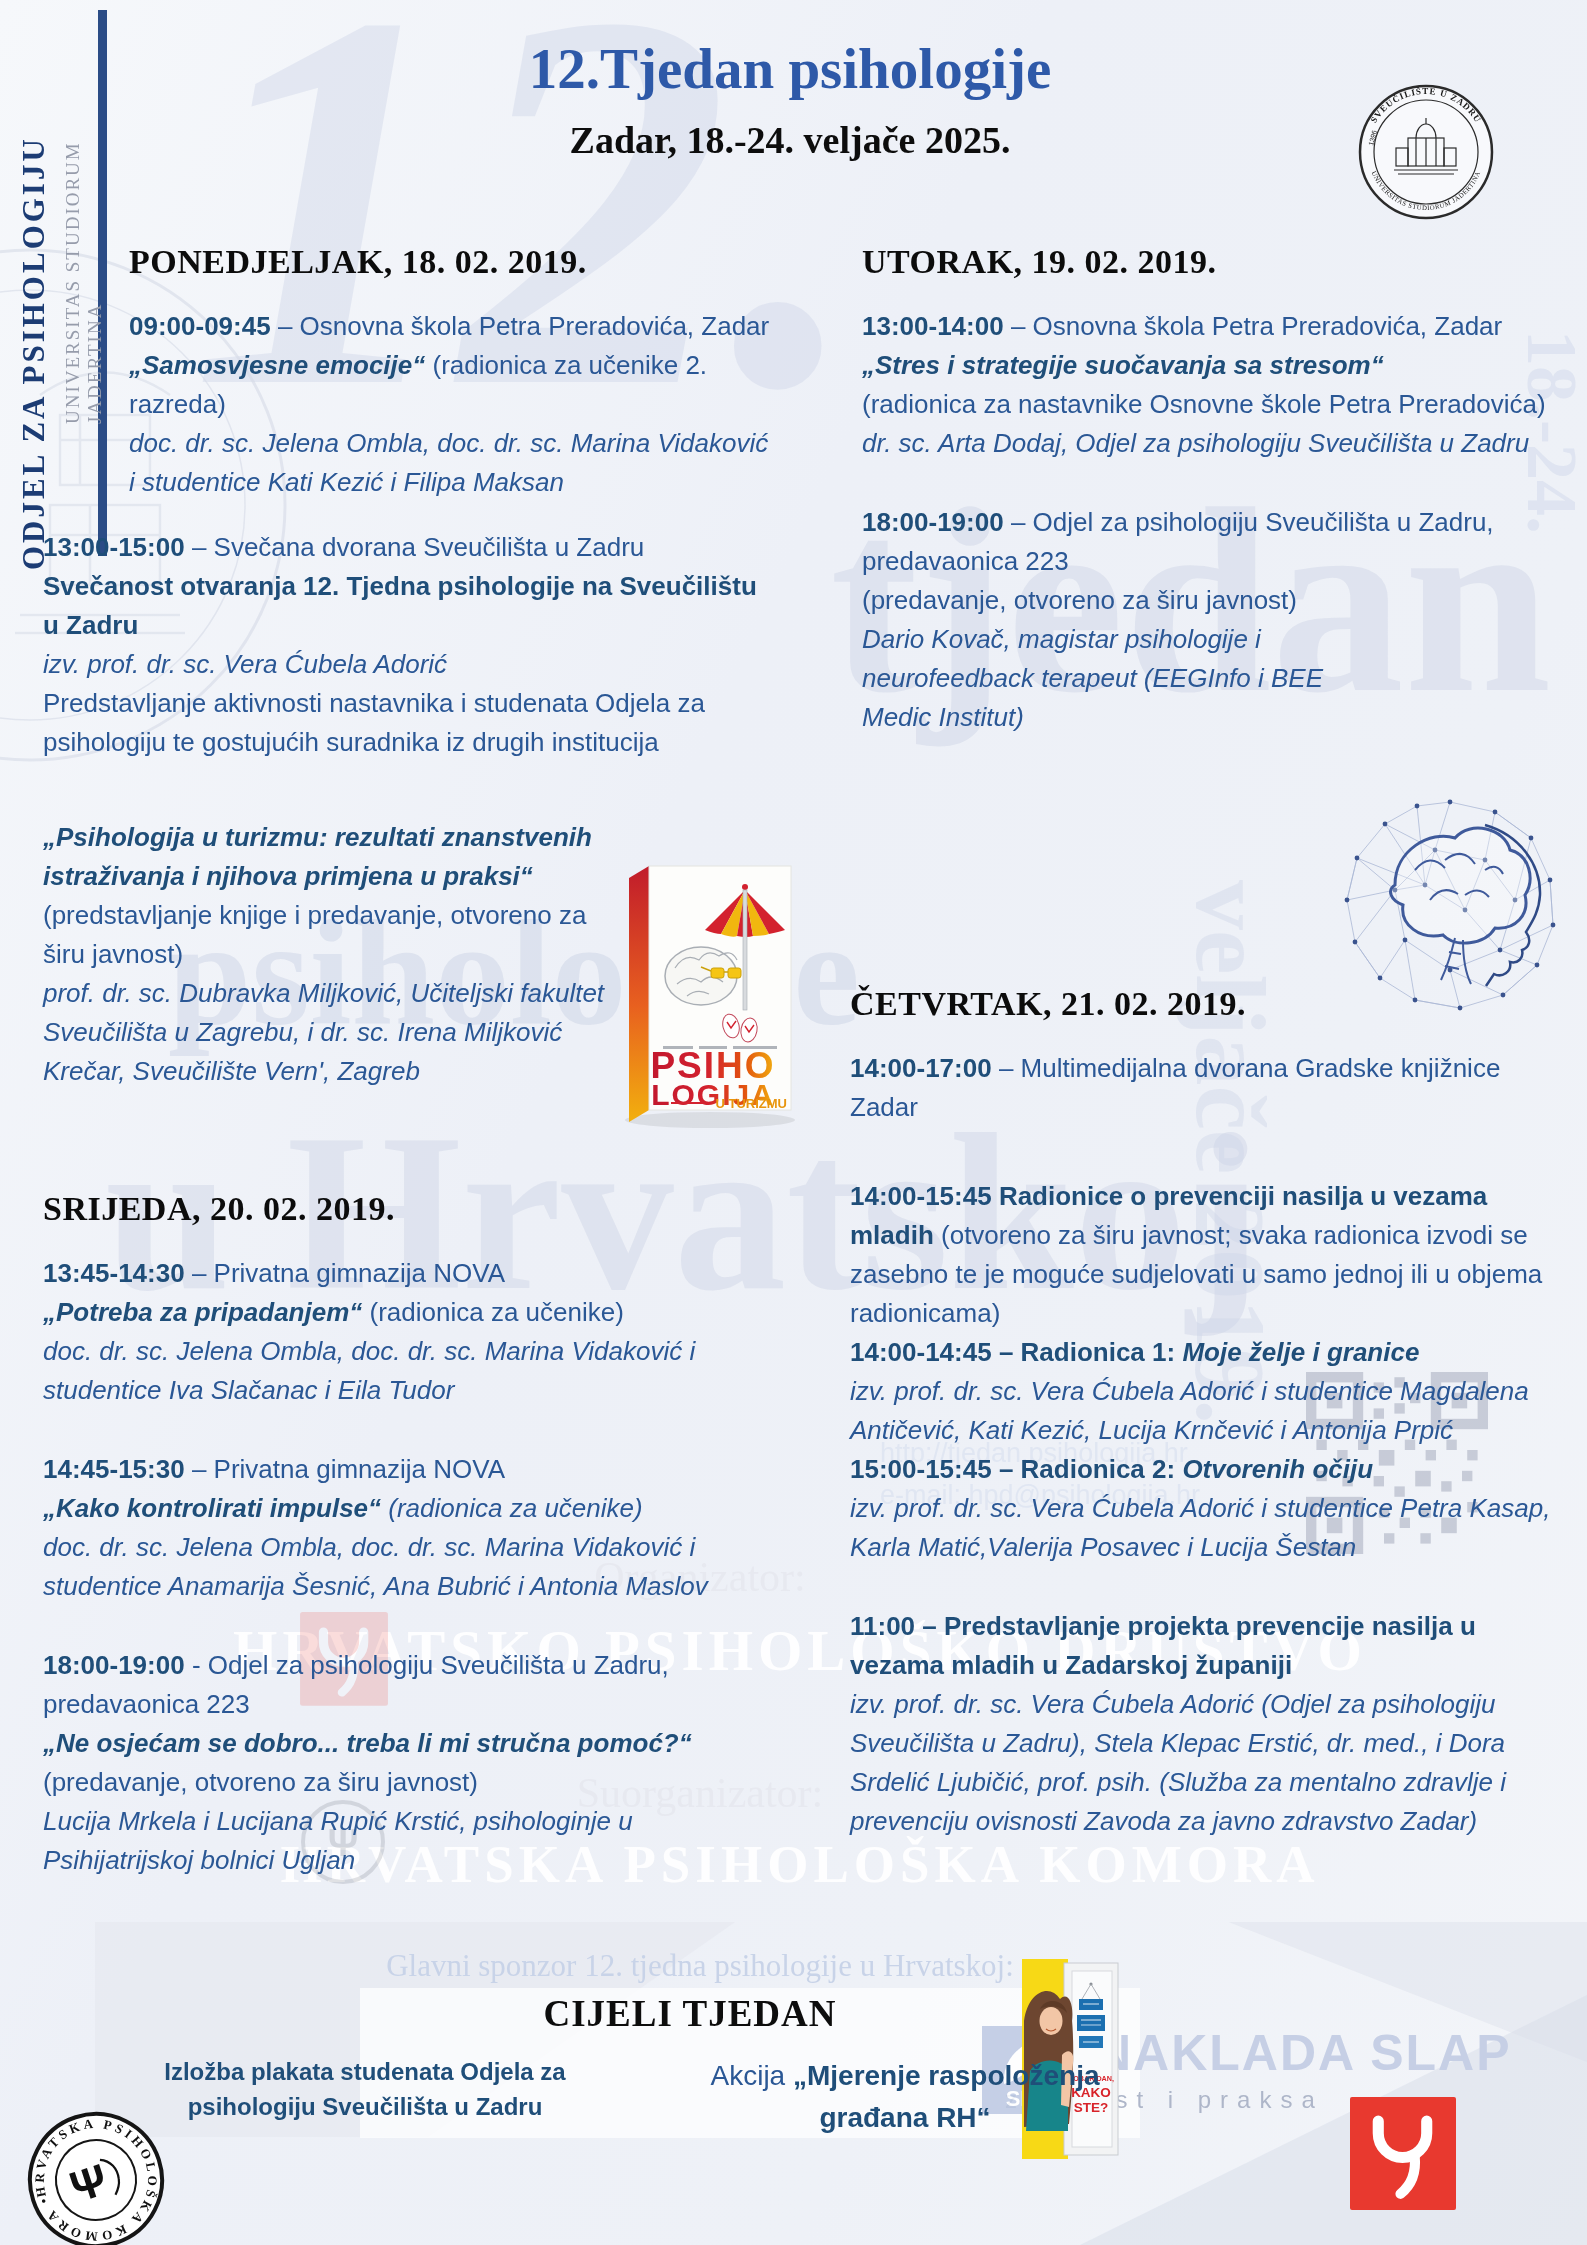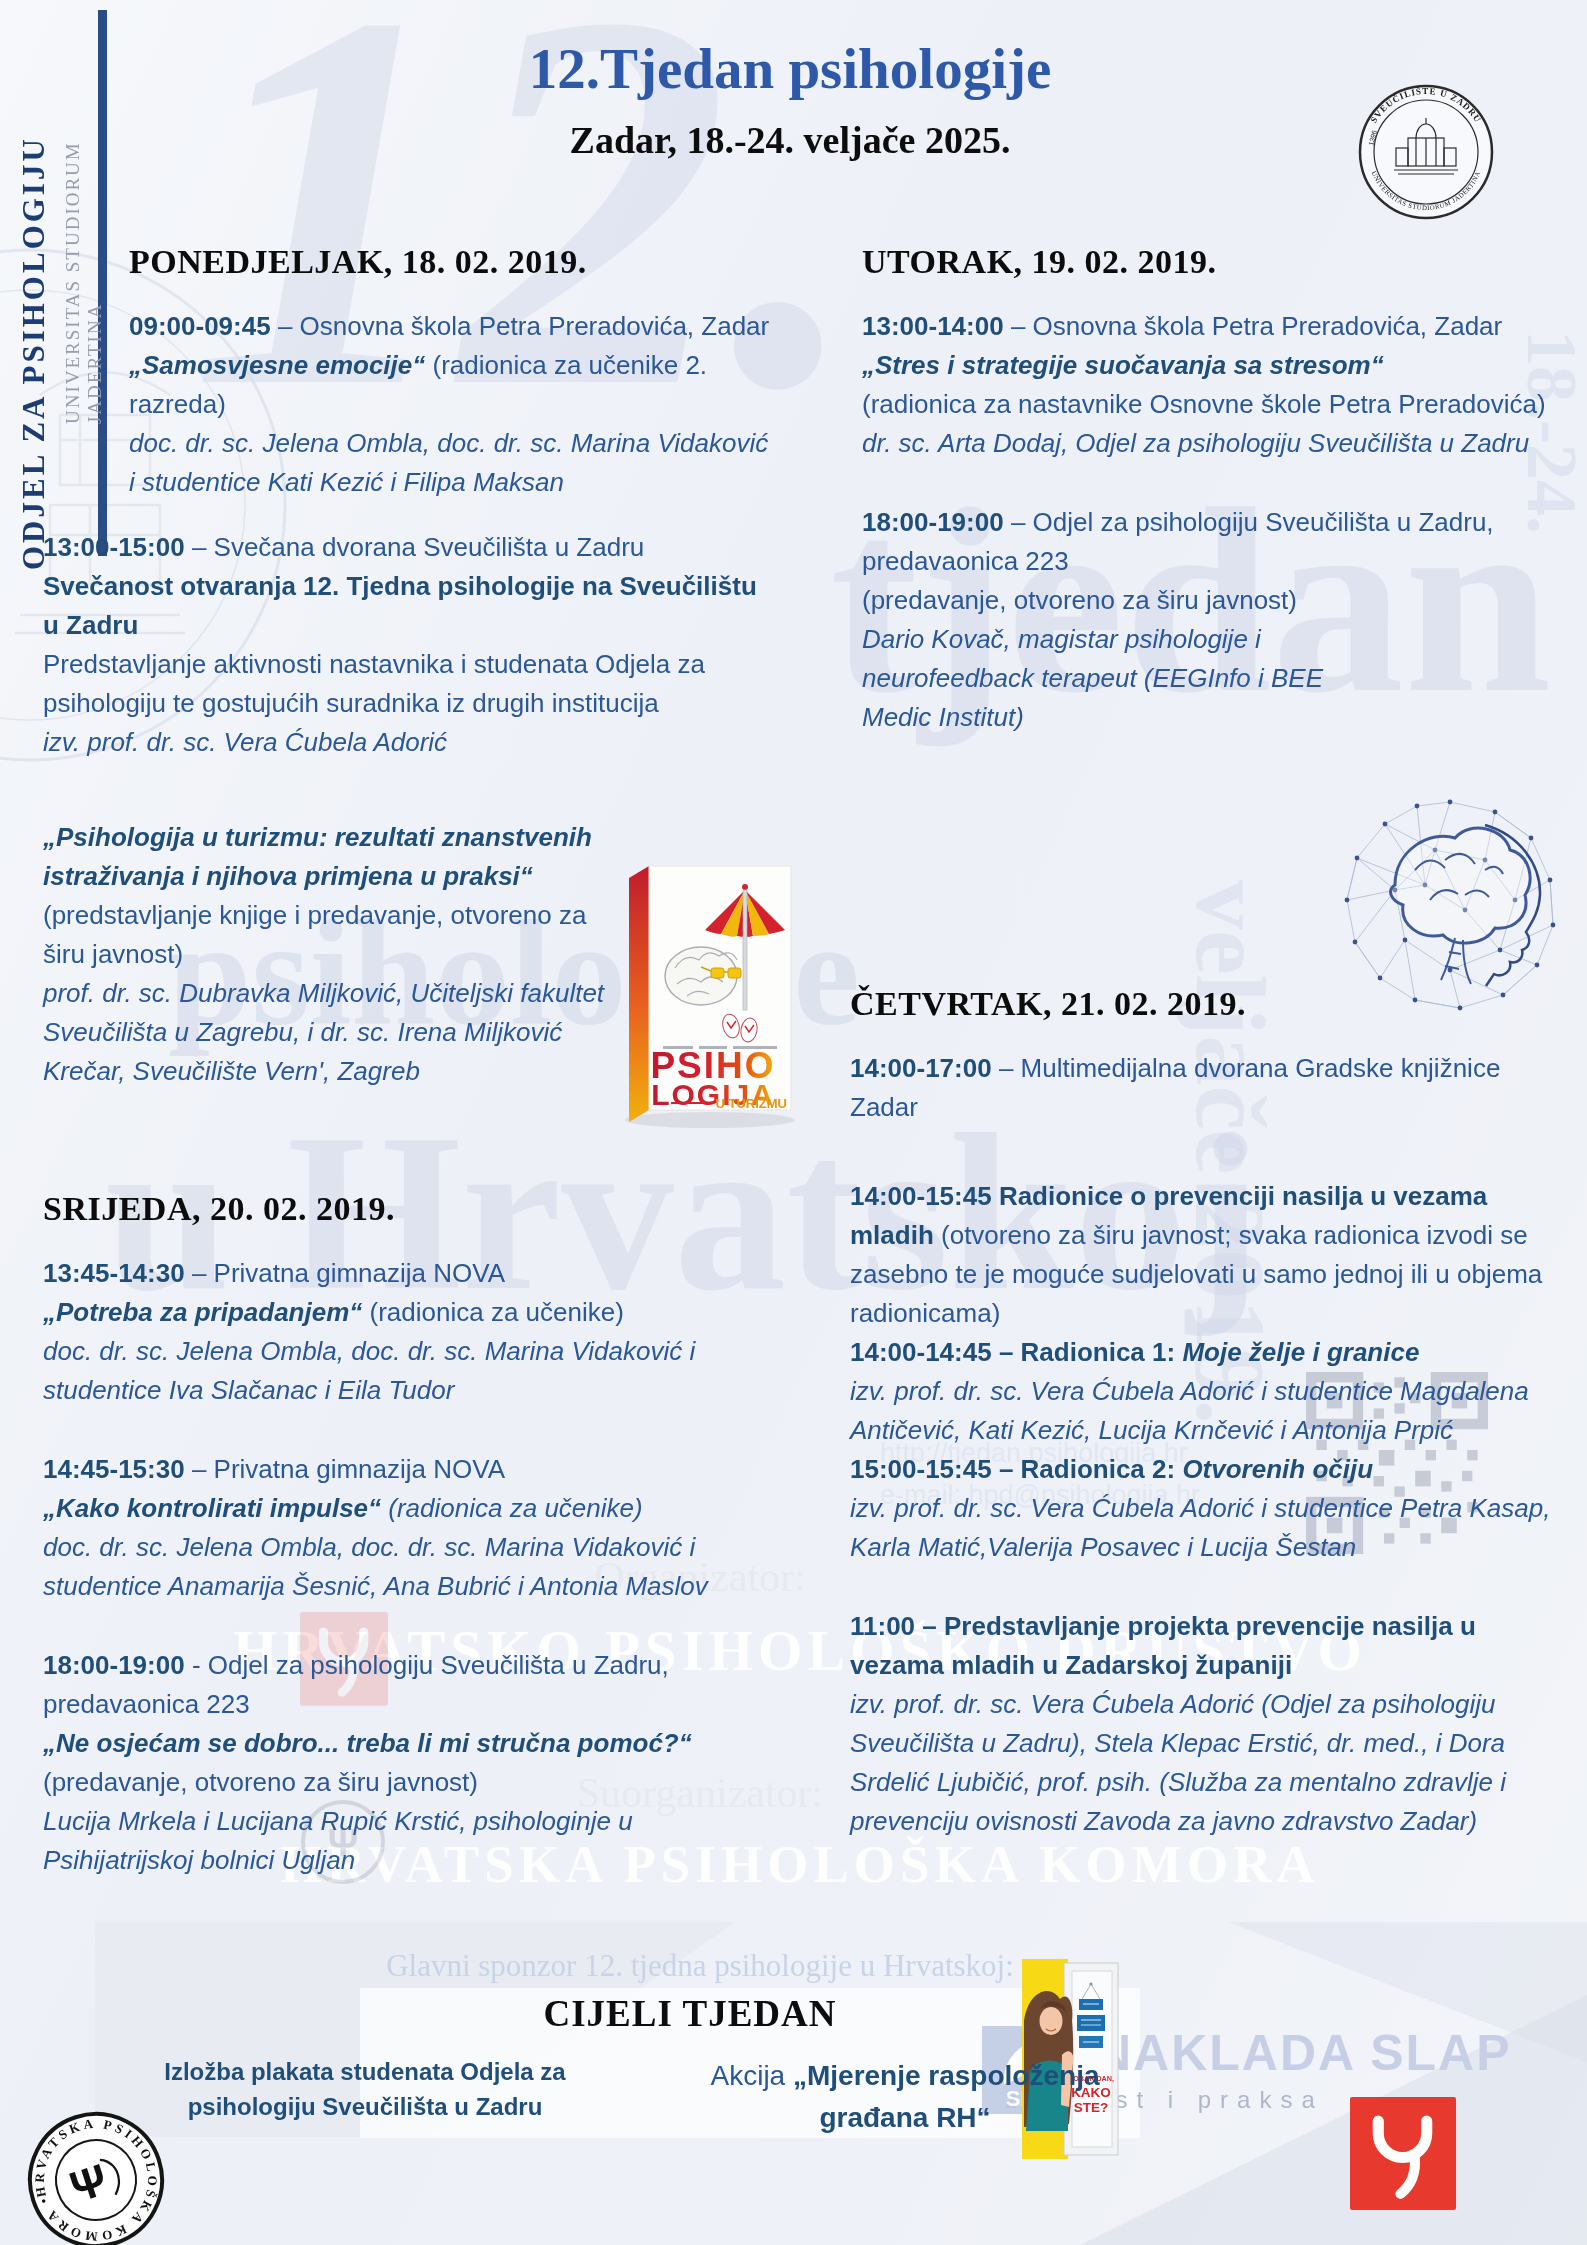--- a/index.html
+++ b/index.html
@@ -187,22 +187,22 @@
     <h2 class="day ind">PONEDJELJAK, 18. 02. 2019.</h2>
     <div>
         <div class="event ind" style="margin-bottom: 26px;">
           <p class="line"><span class="r-b">09:00-09:45</span><span class="r-r"> – Osnovna škola Petra Preradovića, Zadar</span></p>
           <p class="line"><span class="r-bi">„Samosvjesne emocije“</span><span class="r-r"> (radionica za učenike 2. razreda)</span></p>
           <p class="line"><span class="r-i">doc. dr. sc. Jelena Ombla, doc. dr. sc. Marina Vidaković i studentice Kati Kezić i Filipa Maksan</span></p>
         </div>
         <div class="event" style="margin-bottom: 56px;">
           <p class="line"><span class="r-b">13:00-15:00</span><span class="r-r"> – Svečana dvorana Sveučilišta u Zadru</span></p>
           <p class="line"><span class="r-b">Svečanost otvaranja 12. Tjedna psihologije na Sveučilištu u Zadru</span></p>
+          <p class="line"><span class="r-i">izv. prof. dr. sc. Vera Ćubela Adorić</span></p>
           <p class="line"><span class="r-r">Predstavljanje aktivnosti nastavnika i studenata Odjela za psihologiju te gostujućih suradnika iz drugih institucija</span></p>
-          <p class="line"><span class="r-i">izv. prof. dr. sc. Vera Ćubela Adorić</span></p>
         </div>
         <div class="event">
           <p class="line" style="max-width: 560px;"><span class="r-bi">„Psihologija u turizmu: rezultati znanstvenih istraživanja i njihova primjena u praksi“</span><span class="r-r"> (predstavljanje knjige i predavanje, otvoreno za širu javnost)</span></p>
           <p class="line" style="max-width: 575px;"><span class="r-i">prof. dr. sc. Dubravka Miljković, Učiteljski fakultet Sveučilišta u Zagrebu, i dr. sc. Irena Miljković Krečar, Sveučilište Vern', Zagreb</span></p>
         </div>
       </div>
   </section>
   <section class="sec" id="sec-sri">
     <h2 class="day">SRIJEDA, 20. 02. 2019.</h2>
     <div>

